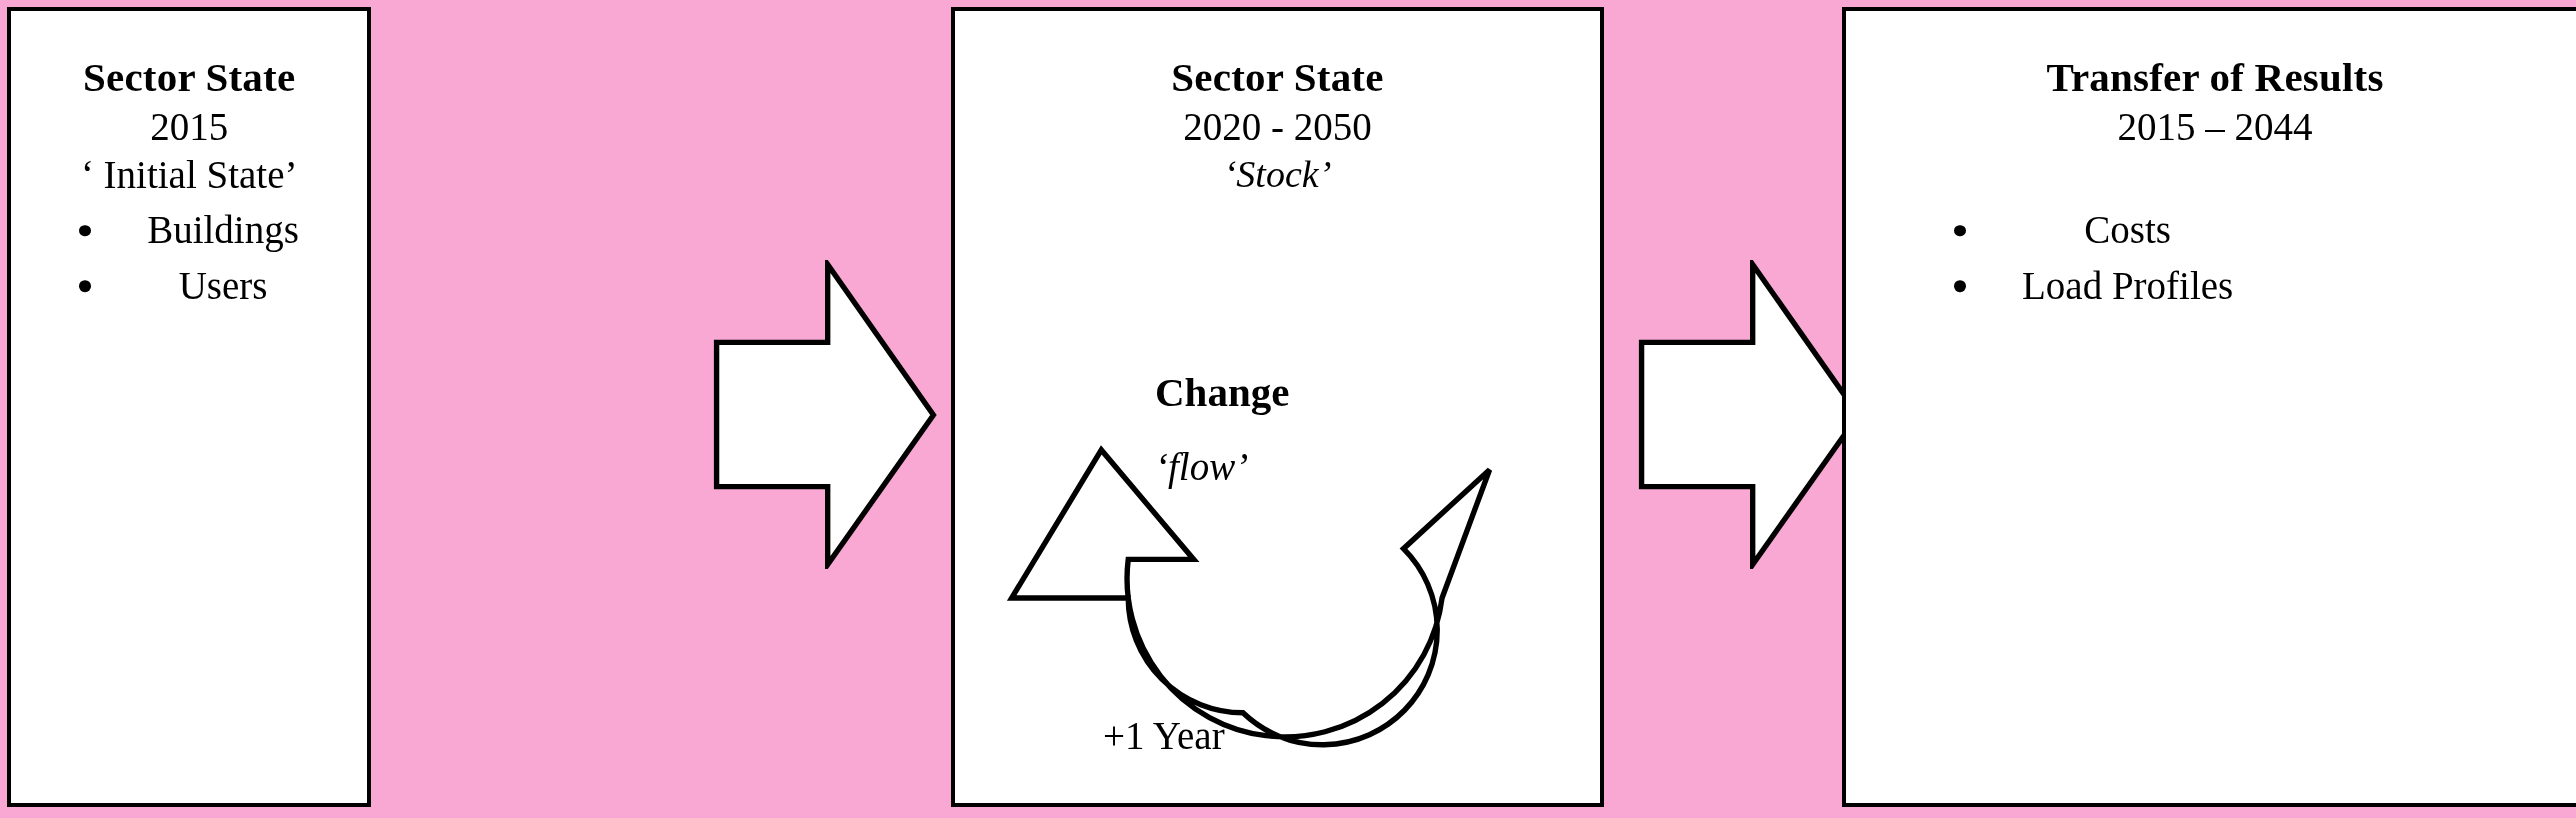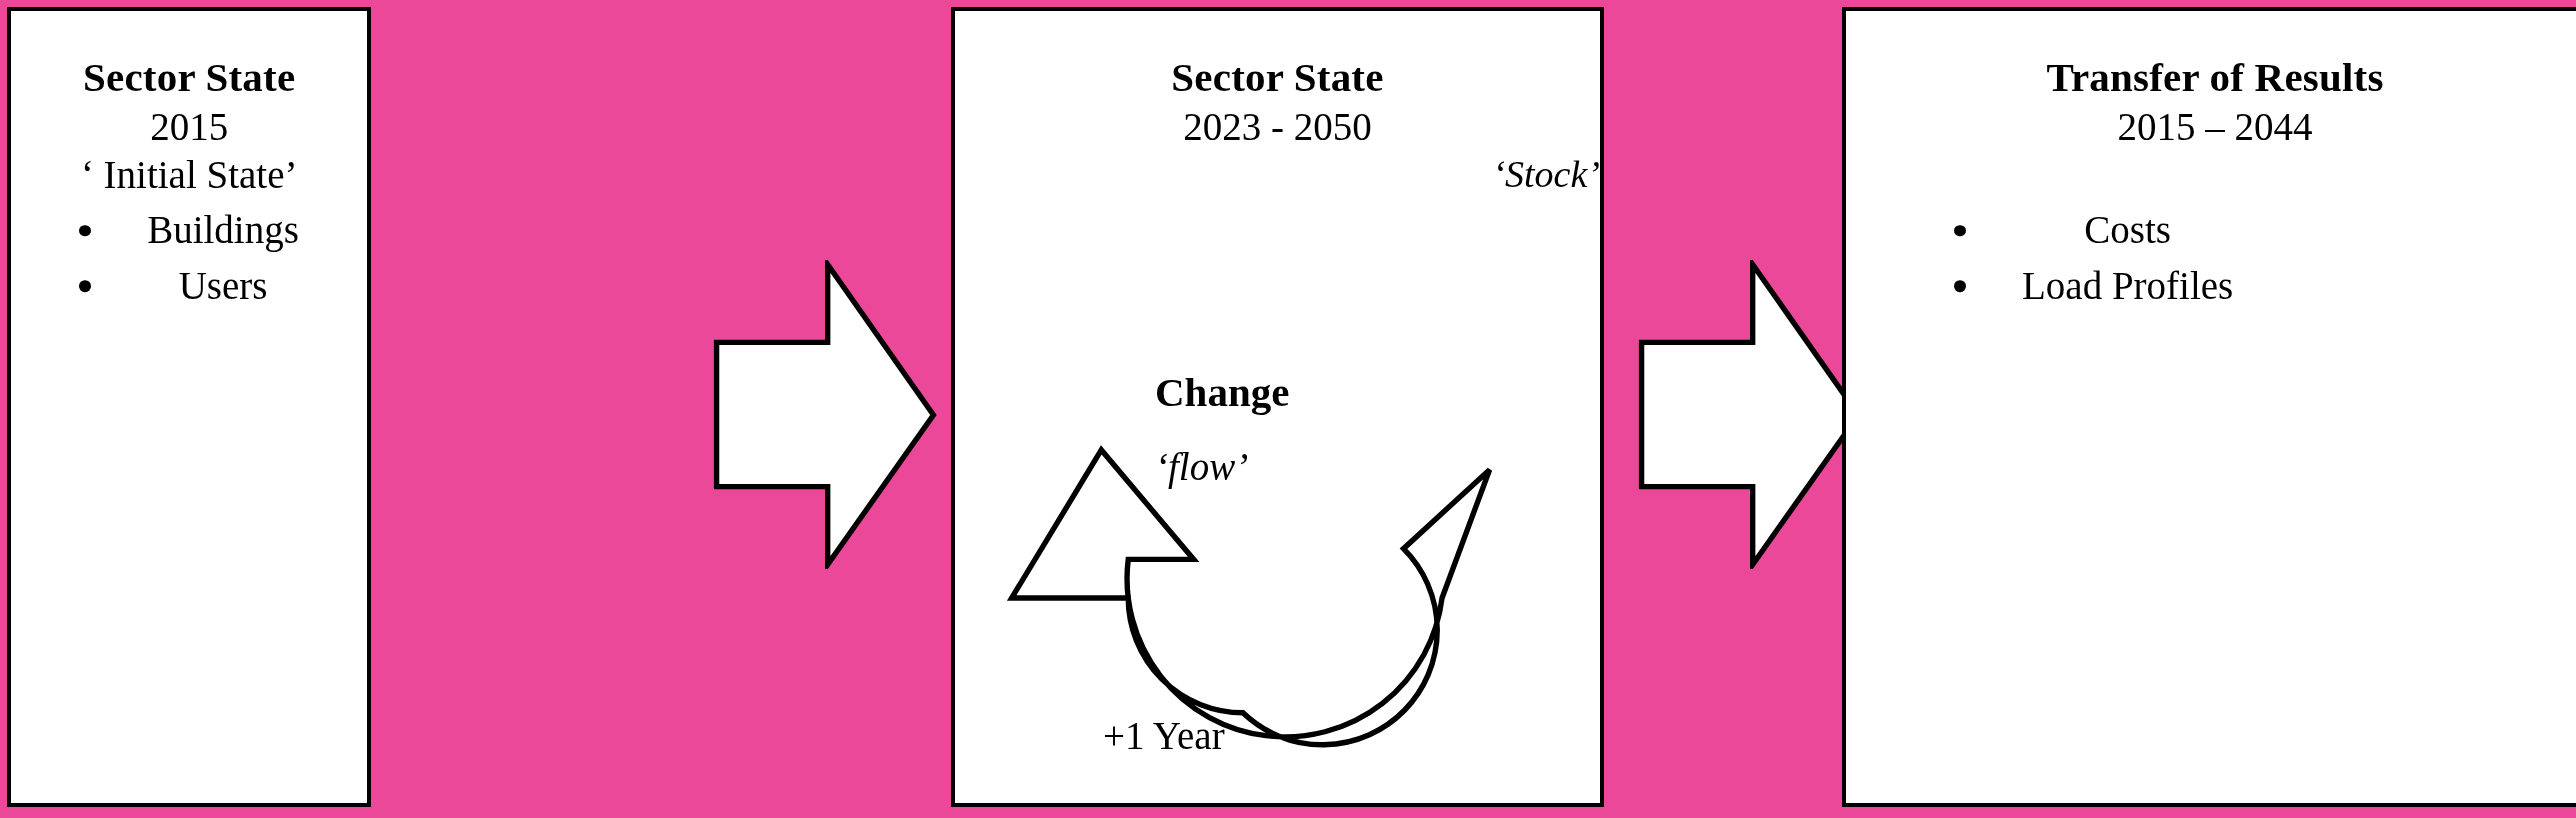--- a/index.html
+++ b/index.html
@@ -5,21 +5,21 @@
 <style>
   html, body {
     margin: 0;
     padding: 0;
     background: #ffffff;
   }
   #canvas {
     position: relative;
     width: 2576px;
     height: 818px;
-    background: #ec4899;
+    background: #f9a8d4;
     font-family: "Liberation Serif", "DejaVu Serif", serif;
     color: #000000;
     overflow: hidden;
   }
 
   
   .box {
     position: absolute;
     box-sizing: border-box;
     border: 4.5px solid #000000;
@@ -50,21 +50,20 @@
     white-space: nowrap;
   }
   .alias {
     font-size: 39px;
     white-space: nowrap;
   }
   .alias-italic {
     font-style: italic;
     font-size: 38px;
     white-space: nowrap;
-    text-align: right;
   }
 
   
   .bullet-list {
     position: absolute;
     list-style: none;
     margin: 0;
     padding: 0;
     text-align: center;
   }
@@ -175,21 +174,21 @@
 
   <div class="block-arrow" id="arrow-1-2">
     <svg viewBox="0 0 250 345" preserveAspectRatio="none">
       <polygon points="4,92 128,92 128,5 246,173 128,340 128,253 4,253"></polygon>
     </svg>
   </div>
 
   <div class="box" id="box-stock">
     <div class="heading-block" style="top:41px;">
       <div class="title">Sector State</div>
-      <div class="subtitle">2023 - 2050</div>
+      <div class="subtitle">2020 - 2050</div>
       <div class="alias-italic">‘Stock’</div>
     </div>
   </div>
 
   <div id="loop-arrow">
     <svg viewBox="0 0 600 408" preserveAspectRatio="none">
 
       <path d="
         M 575,32
         L 479,120

